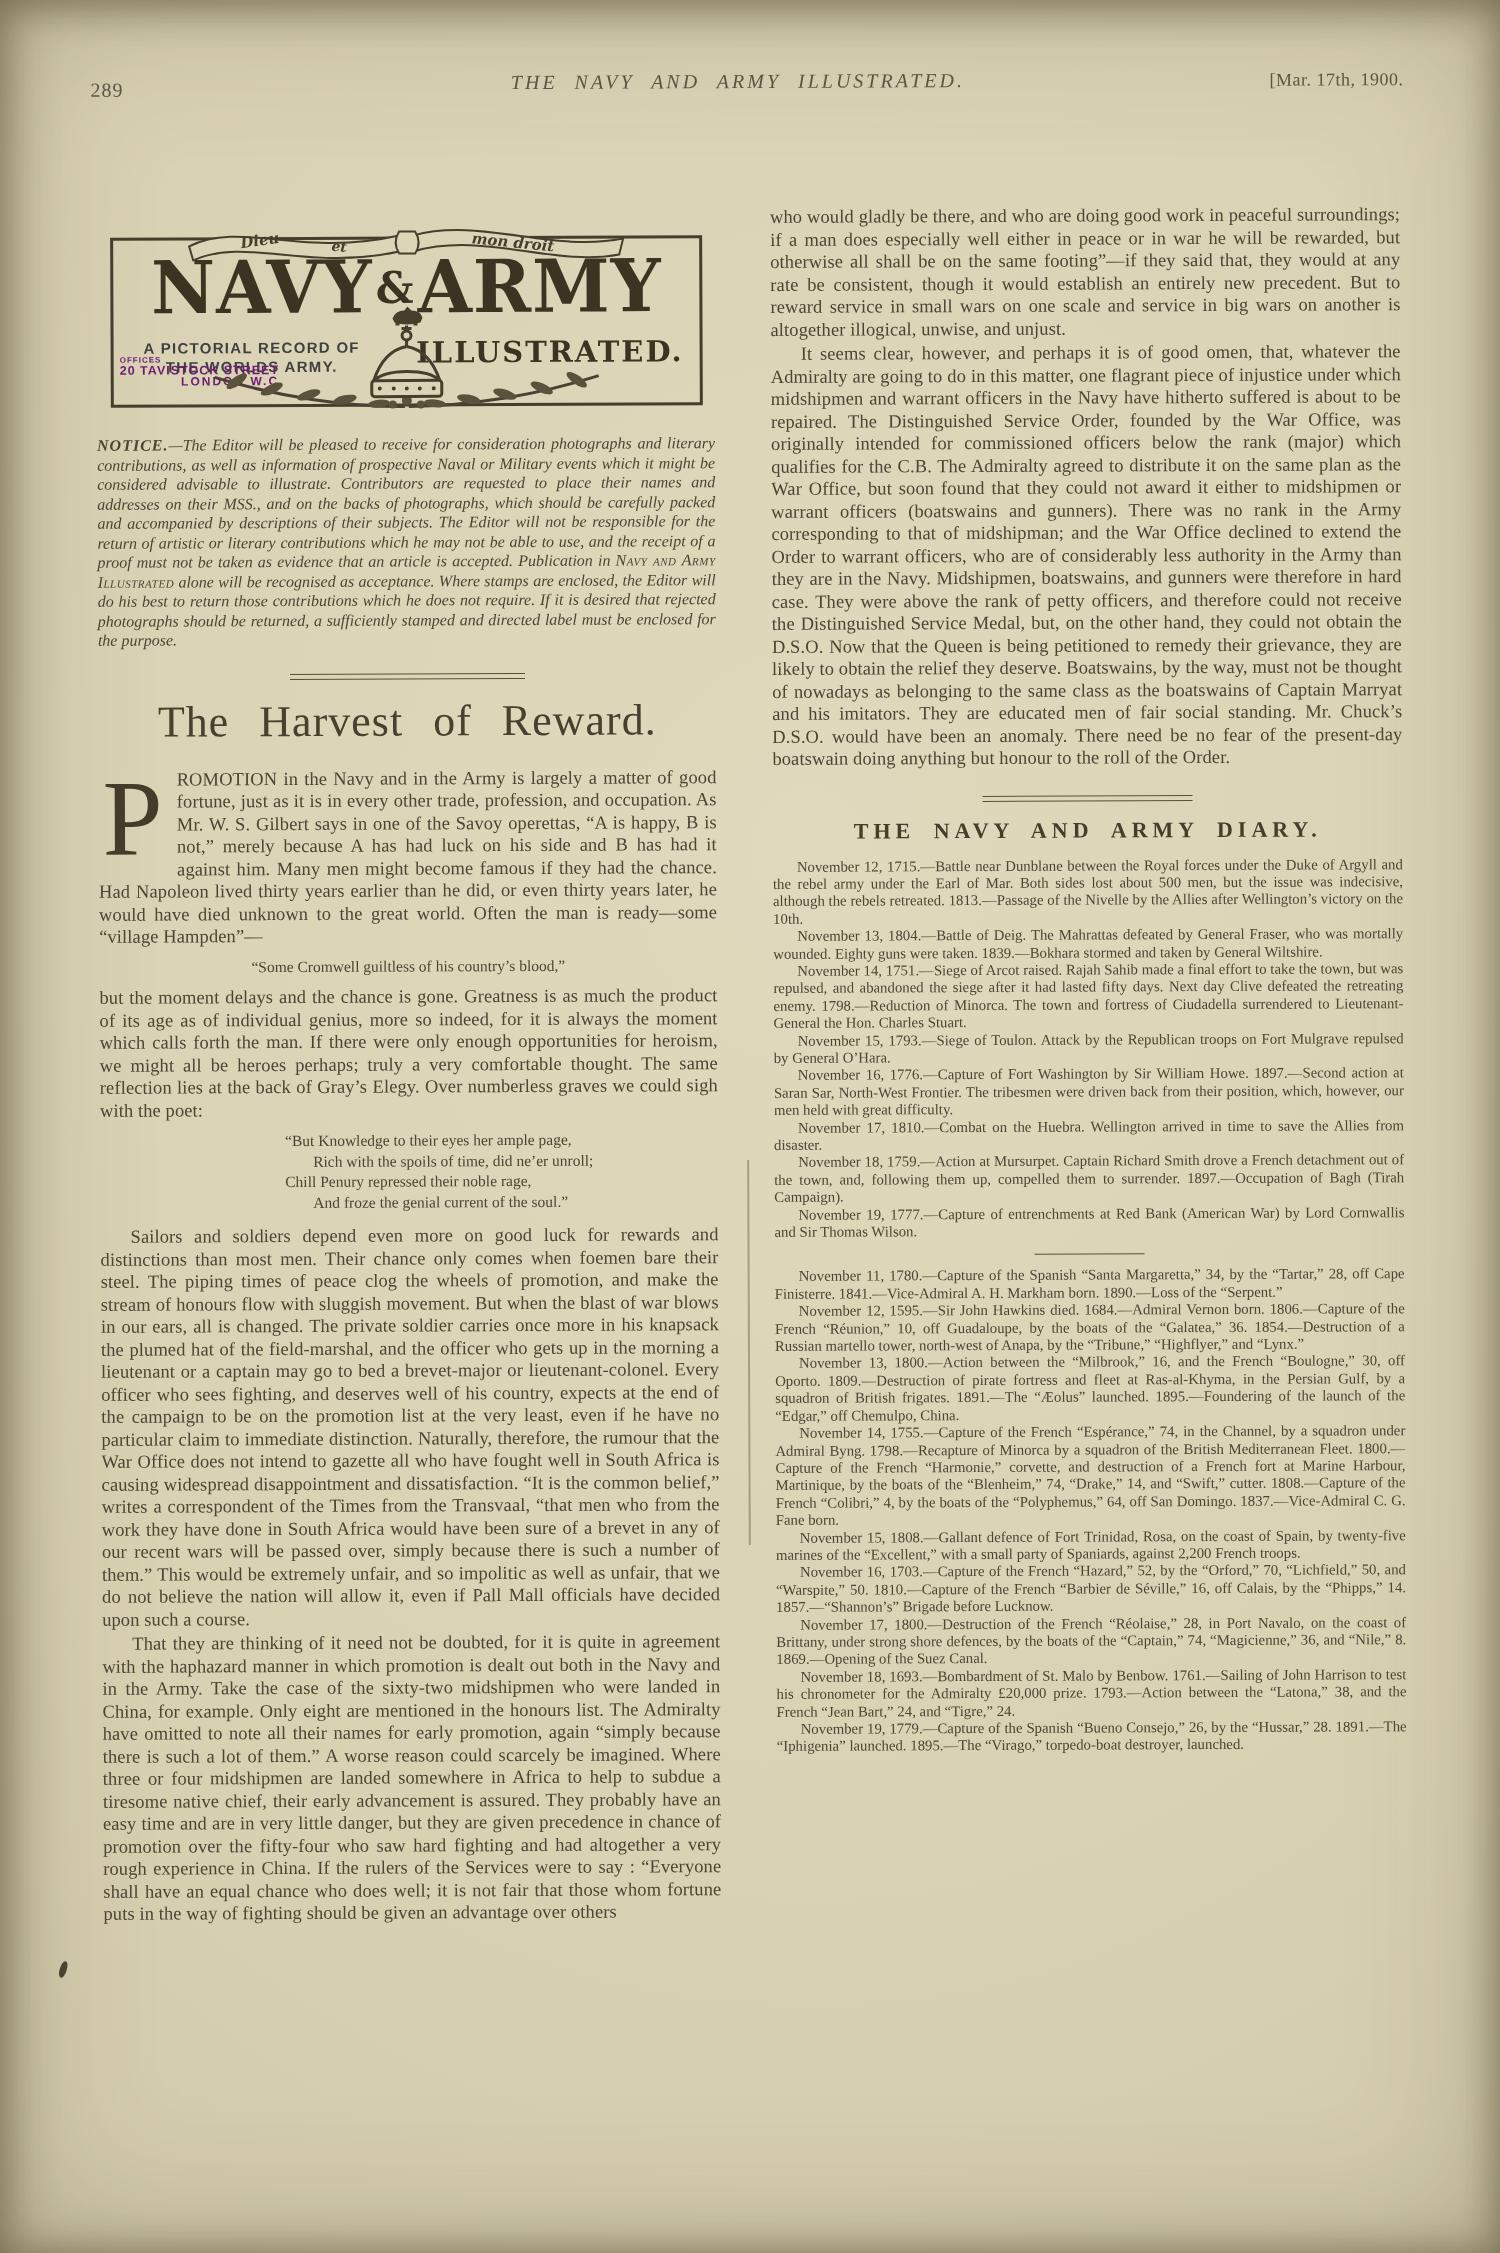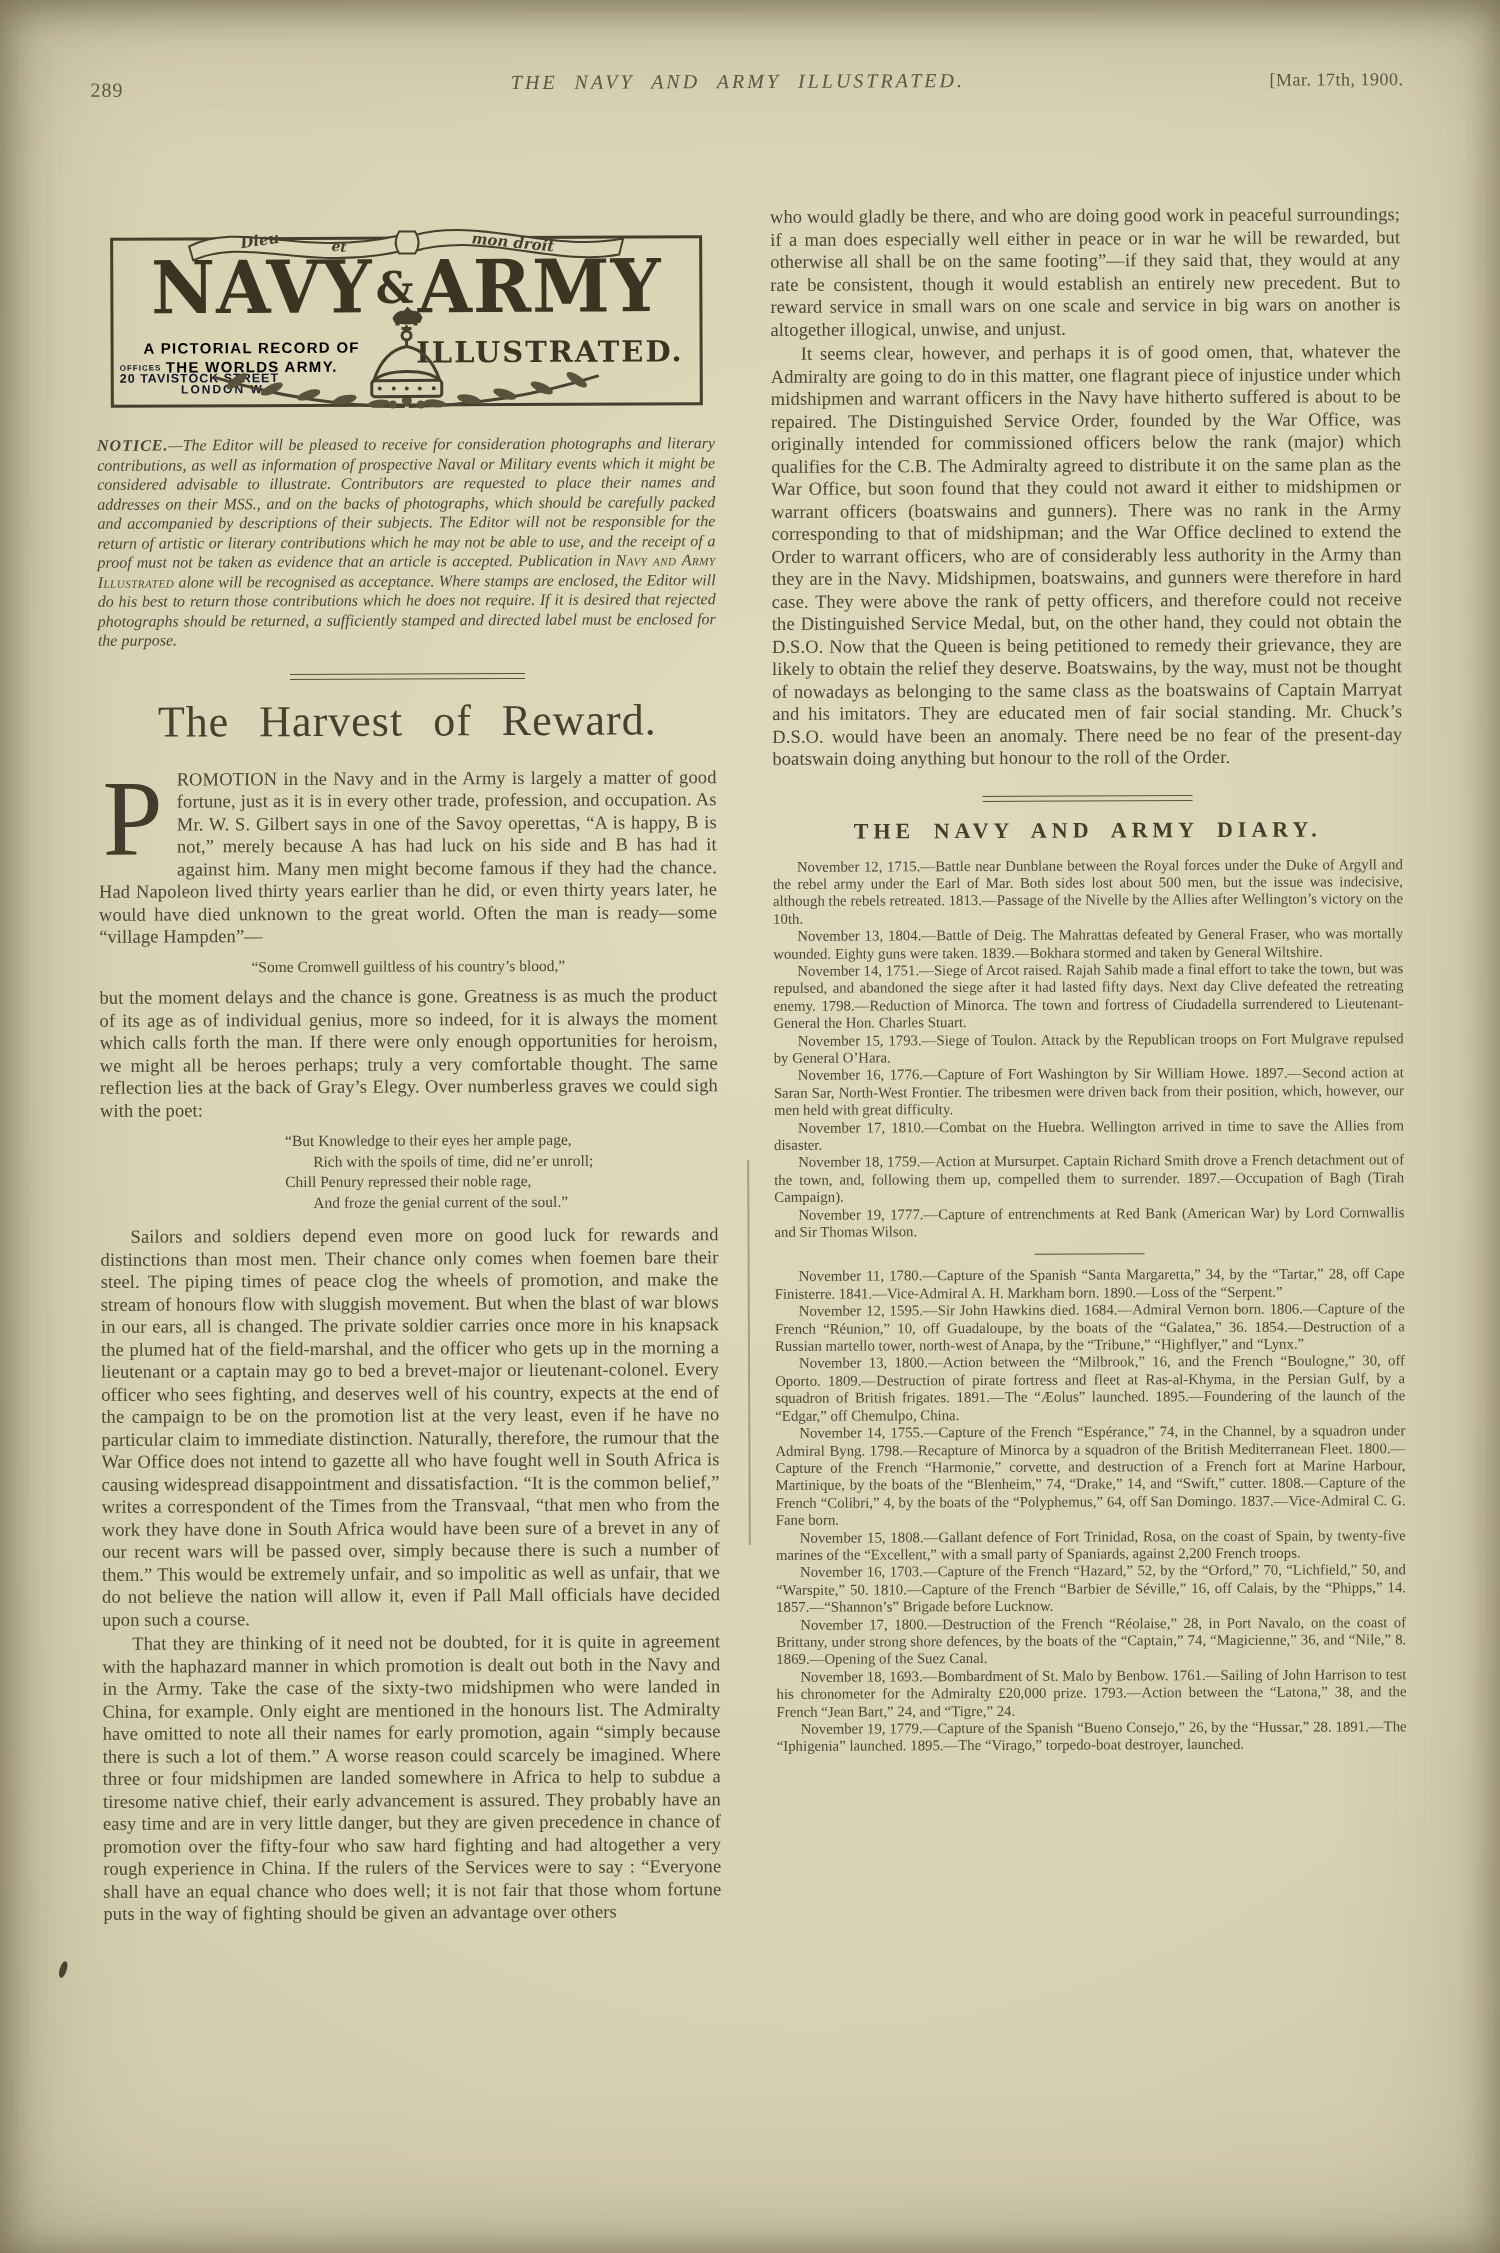--- a/index.html
+++ b/index.html
@@ -30,25 +30,25 @@
   .indent{text-indent:30px;}
 
   
   .masthead{position:relative;width:586px;height:164px;border:3px solid #453e2c;margin:0 0 28px 14px;
     background:transparent;}
   .mast-title{margin-top:14px;text-align:center;font-family:"DejaVu Serif",serif;font-weight:bold;
     font-size:70px;line-height:68px;color:#3b3422;letter-spacing:1px;white-space:nowrap;
     transform:scaleY(1.04);}
   .mast-title .amp{font-size:42px;position:relative;top:-9px;margin:0 3px;}
   .tagline{position:absolute;left:30px;top:98px;text-align:center;font-family:"Liberation Sans",sans-serif;
-    font-weight:bold;font-size:15px;line-height:19px;letter-spacing:1.3px;color:#000000;}
+    font-weight:bold;font-size:15px;line-height:19px;letter-spacing:1.3px;color:#404040;}
   .illustrated{position:absolute;right:16px;top:96px;font-family:"DejaVu Serif",serif;font-weight:bold;
     font-size:29px;letter-spacing:2px;color:#3b3422;}
-  .offices{position:absolute;left:6px;bottom:9px;font-family:"Liberation Sans",sans-serif;font-weight:bold;
-    color:#0f172a;line-height:11px;}
+  .offices{position:absolute;left:6px;bottom:17px;font-family:"Liberation Sans",sans-serif;font-weight:bold;
+    color:#701a75;line-height:11px;}
   .offices .o1{font-size:8px;letter-spacing:1px;}
   .offices .o2{font-size:12.5px;letter-spacing:1px;}
   .offices .o3{font-size:12px;letter-spacing:2px;text-align:right;}
   .ribbon{position:absolute;left:50%;top:-34px;transform:translateX(-50%);z-index:3;}
   .crown{position:absolute;left:50%;bottom:-7px;transform:translateX(-50%);z-index:2;}
   .laurel{position:absolute;left:50%;bottom:-9px;transform:translateX(-50%);z-index:1;}
 
   
   .notice{font-size:16px;line-height:19.5px;font-style:italic;text-align:justify;color:#4c4535;margin:0;}
   .notice .lead{letter-spacing:1px;font-weight:bold;}

